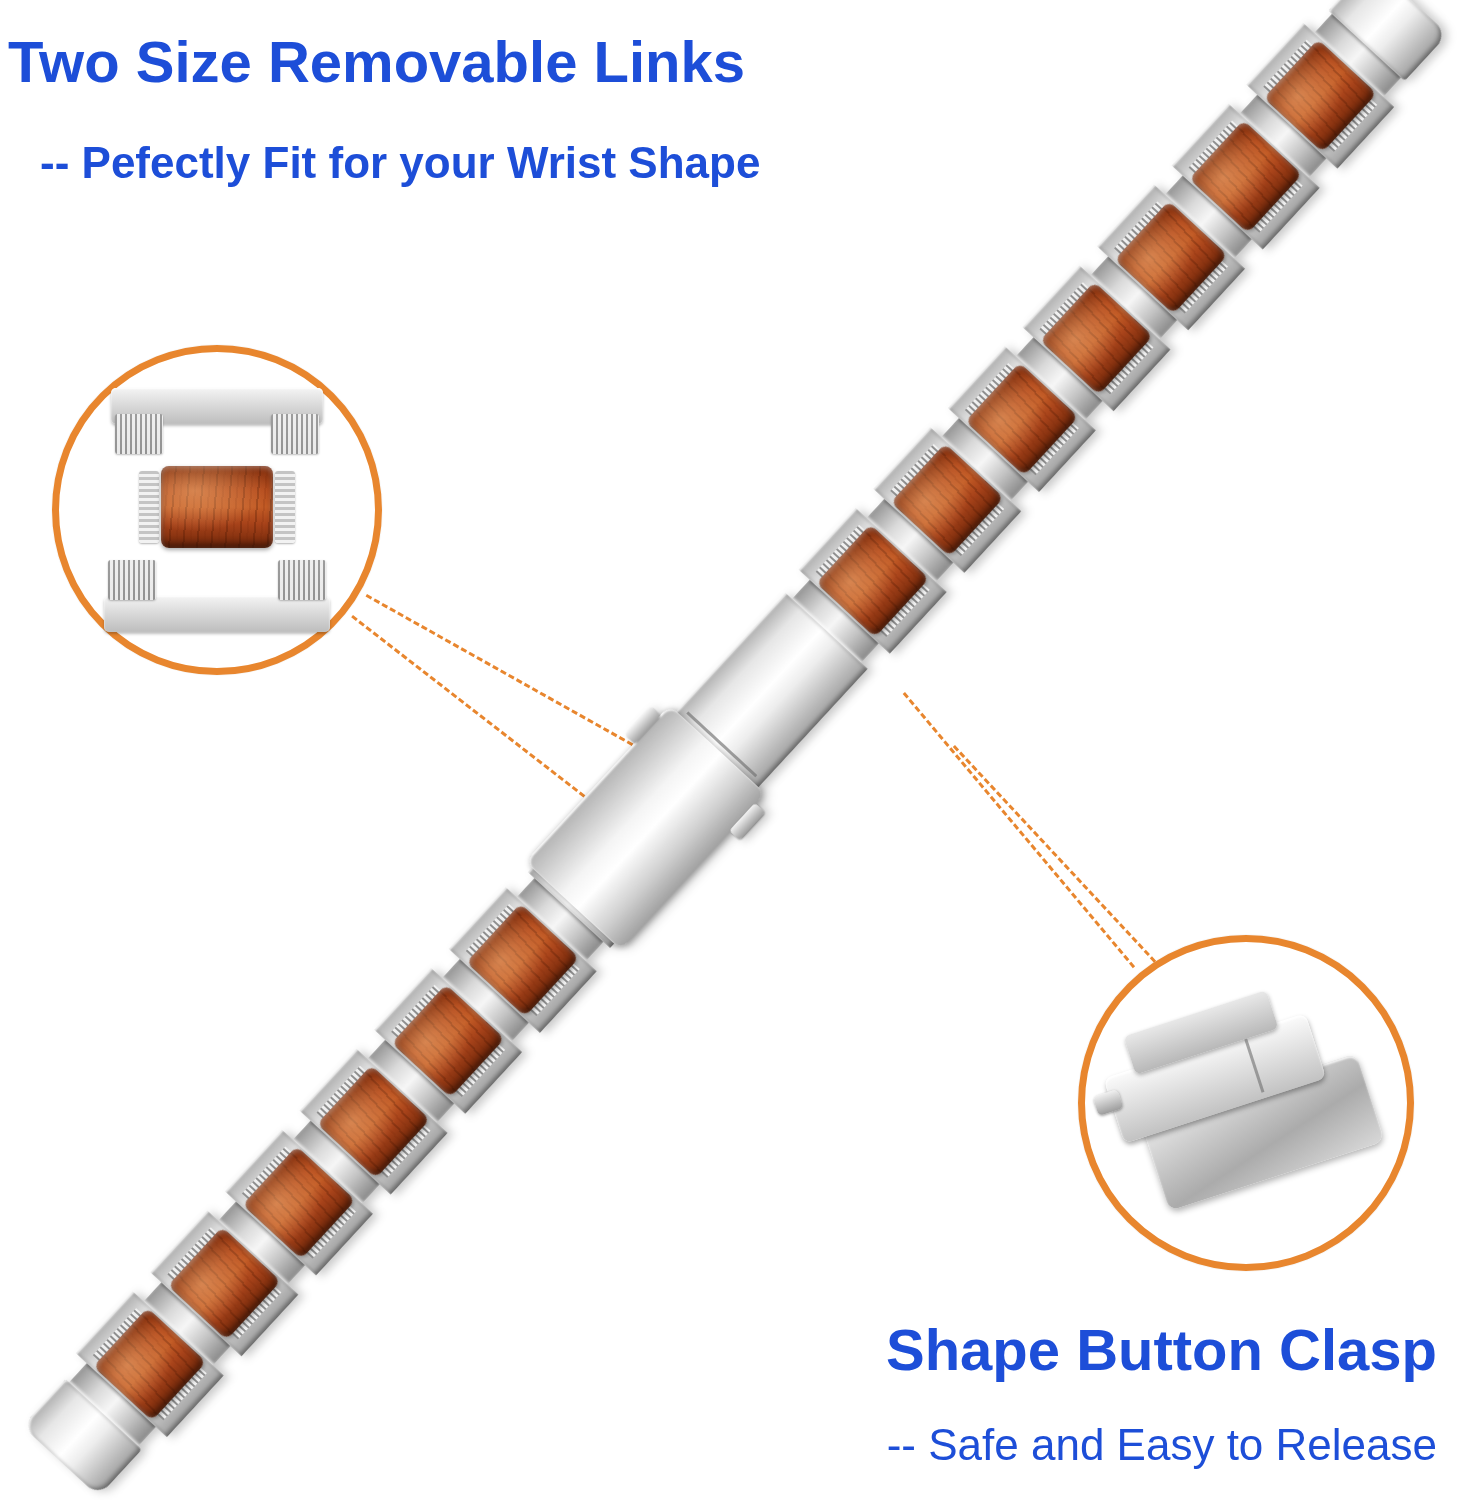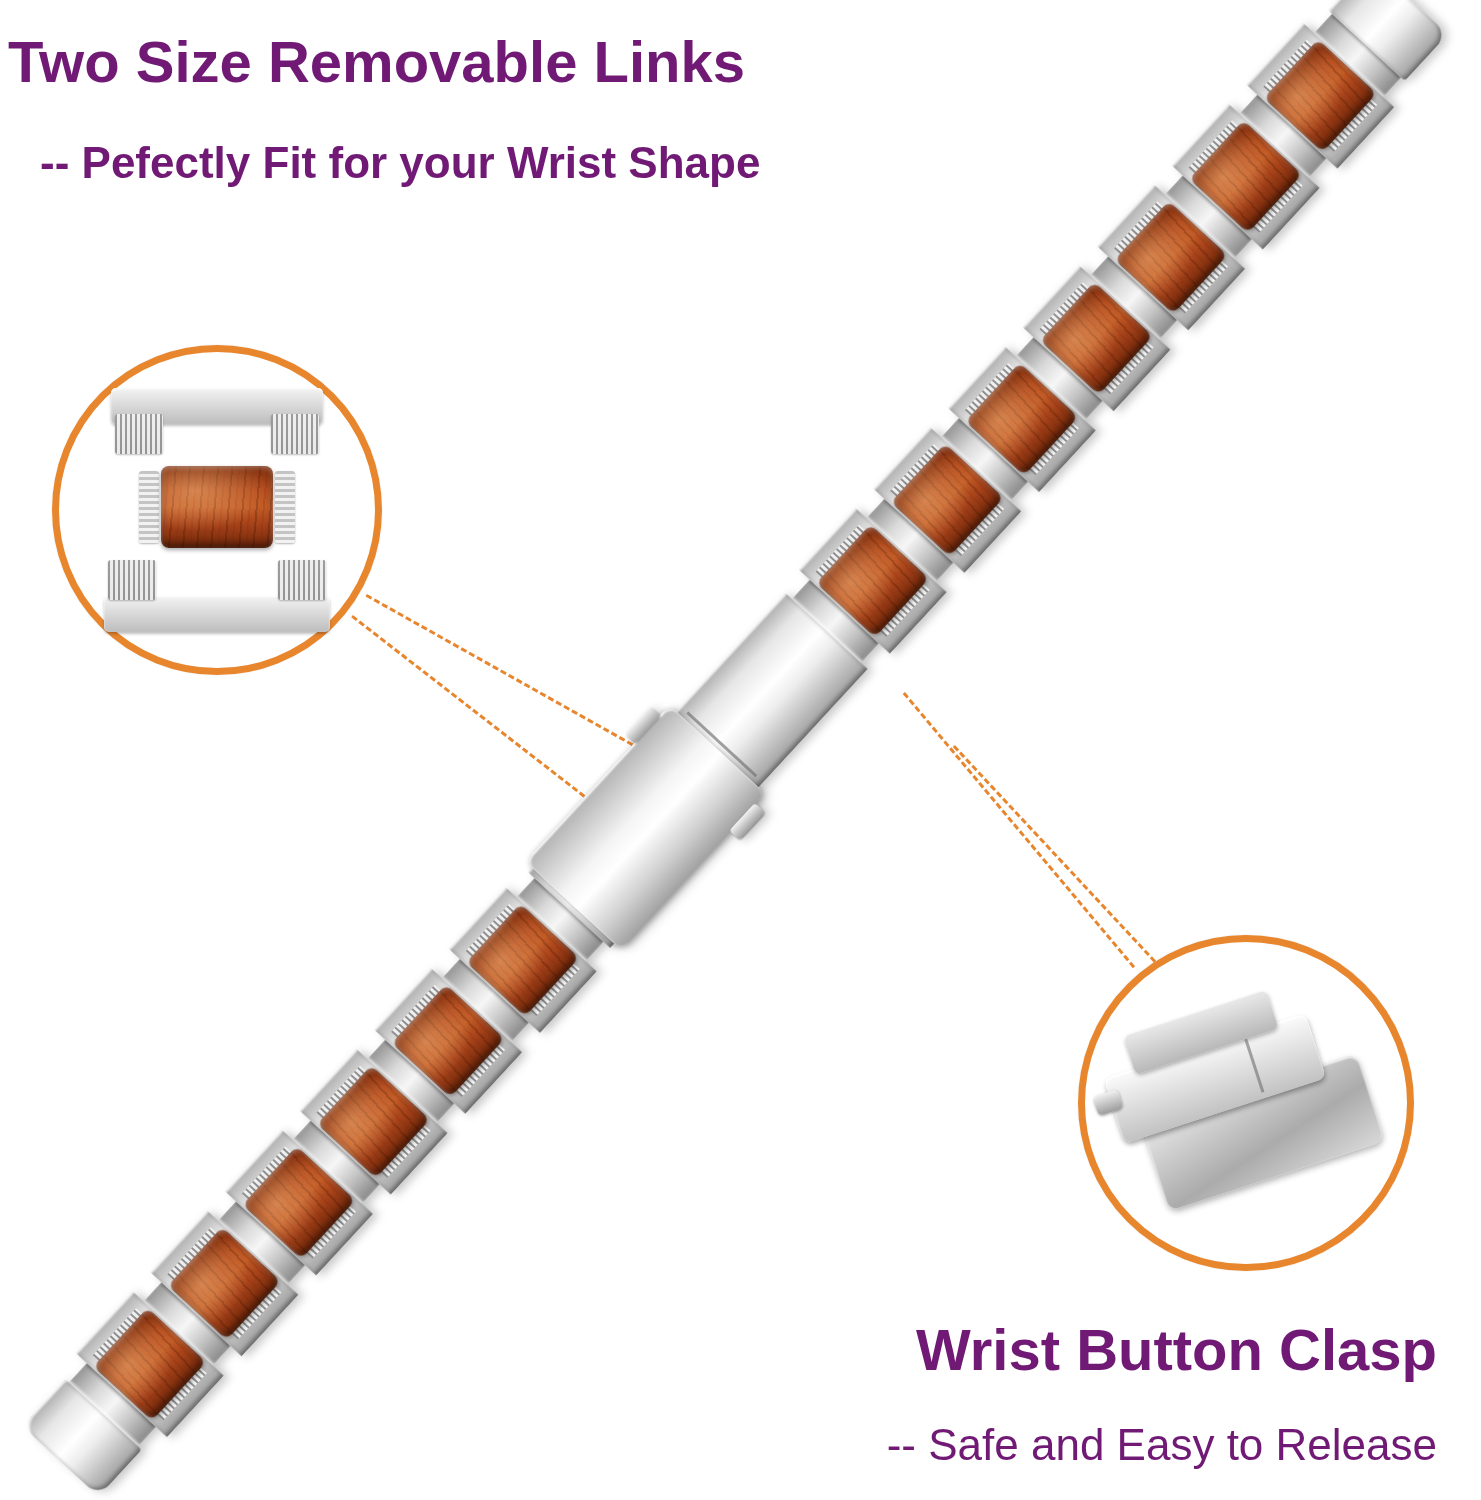--- a/index.html
+++ b/index.html
@@ -1,19 +1,19 @@
 <!DOCTYPE html>
 <html style="--accent: #E8862E;"><head>
 <meta charset="utf-8">
 <style>
   :root{ --accent:#E8862E; }
   html,body{margin:0;padding:0;background:#fff;}
   .stage{
     position:relative;width:1481px;height:1500px;overflow:hidden;background:#fff;
-    font-family:"Liberation Sans",sans-serif;color:#701a75;
+    font-family:"Liberation Sans",sans-serif;color:#1d4ed8;
   }
 
   
   .headline{position:absolute;white-space:nowrap;z-index:6;}
   .h-top-title{left:8px;top:28px;font-size:58px;font-weight:bold;}
   .h-top-sub{left:40px;top:138px;font-size:44px;font-weight:bold;}
   .h-bot-title{right:44px;top:1316px;font-size:58px;font-weight:bold;}
   .h-bot-sub{right:44px;top:1420px;font-size:44px;}
 
   
@@ -127,21 +127,21 @@
   }
   .zseam{position:absolute;left:150px;top:44px;width:3px;height:56px;background:rgba(110,110,110,.6);}
 </style>
 </head>
 <body>
 
 <div class="stage">
 
   <div class="headline h-top-title">Two Size Removable Links</div>
   <div class="headline h-top-sub">-- Pefectly Fit for your Wrist Shape</div>
-  <div class="headline h-bot-title">Wrist Button Clasp</div>
+  <div class="headline h-bot-title">Shape Button Clasp</div>
   <div class="headline h-bot-sub">-- Safe and Easy to Release</div>
 
   <div class="dash" style="left:367px;top:594px;width:396px;transform:rotate(29.3deg);"></div>
   <div class="dash" style="left:353px;top:615px;width:393px;transform:rotate(37.8deg);"></div>
   <div class="dash" style="left:905px;top:692px;width:358px;transform:rotate(50deg);"></div>
   <div class="dash" style="left:955px;top:745px;width:340px;transform:rotate(47deg);"></div>
 
   <div class="band">
       <div class="seg endcap left steel"></div>
       <div class="seg conn"></div>

